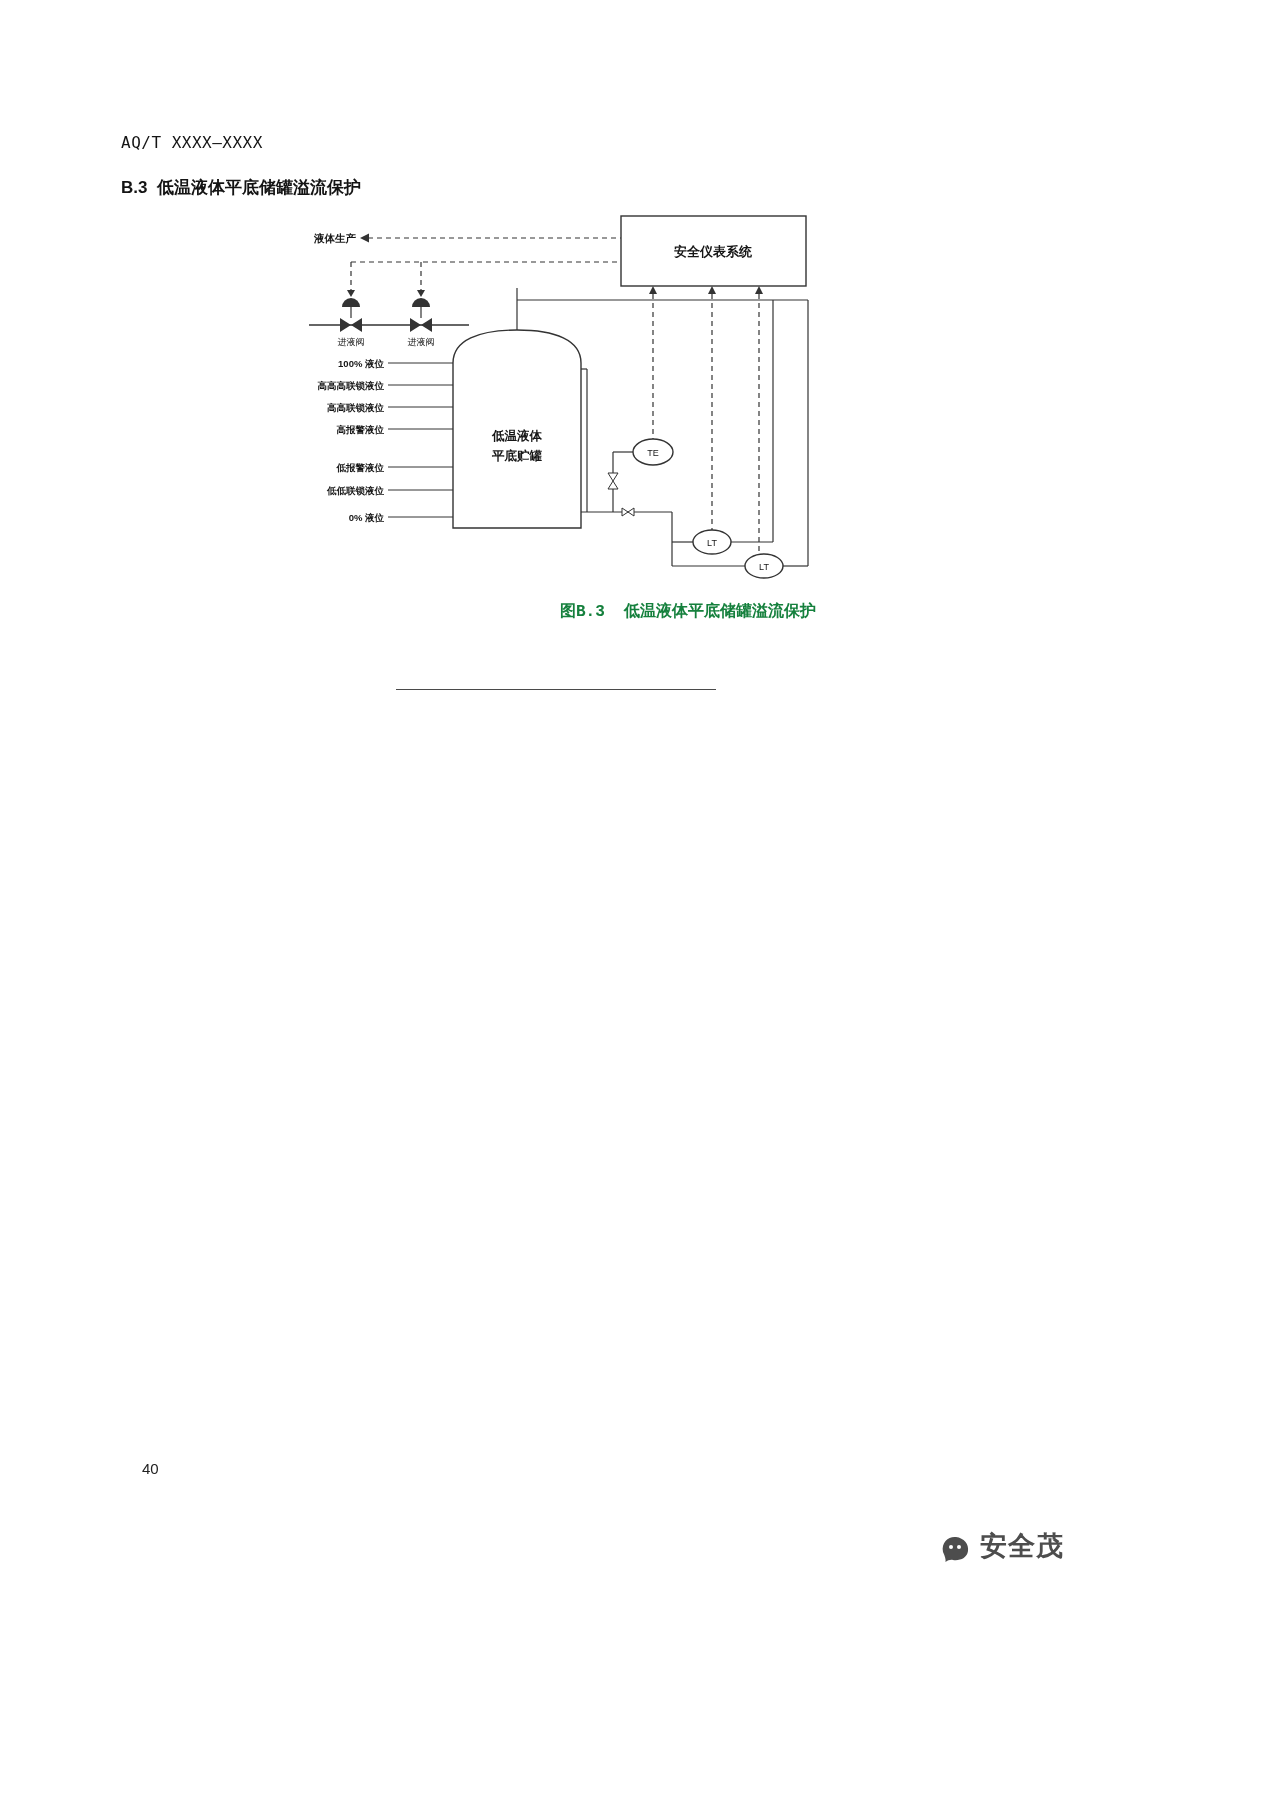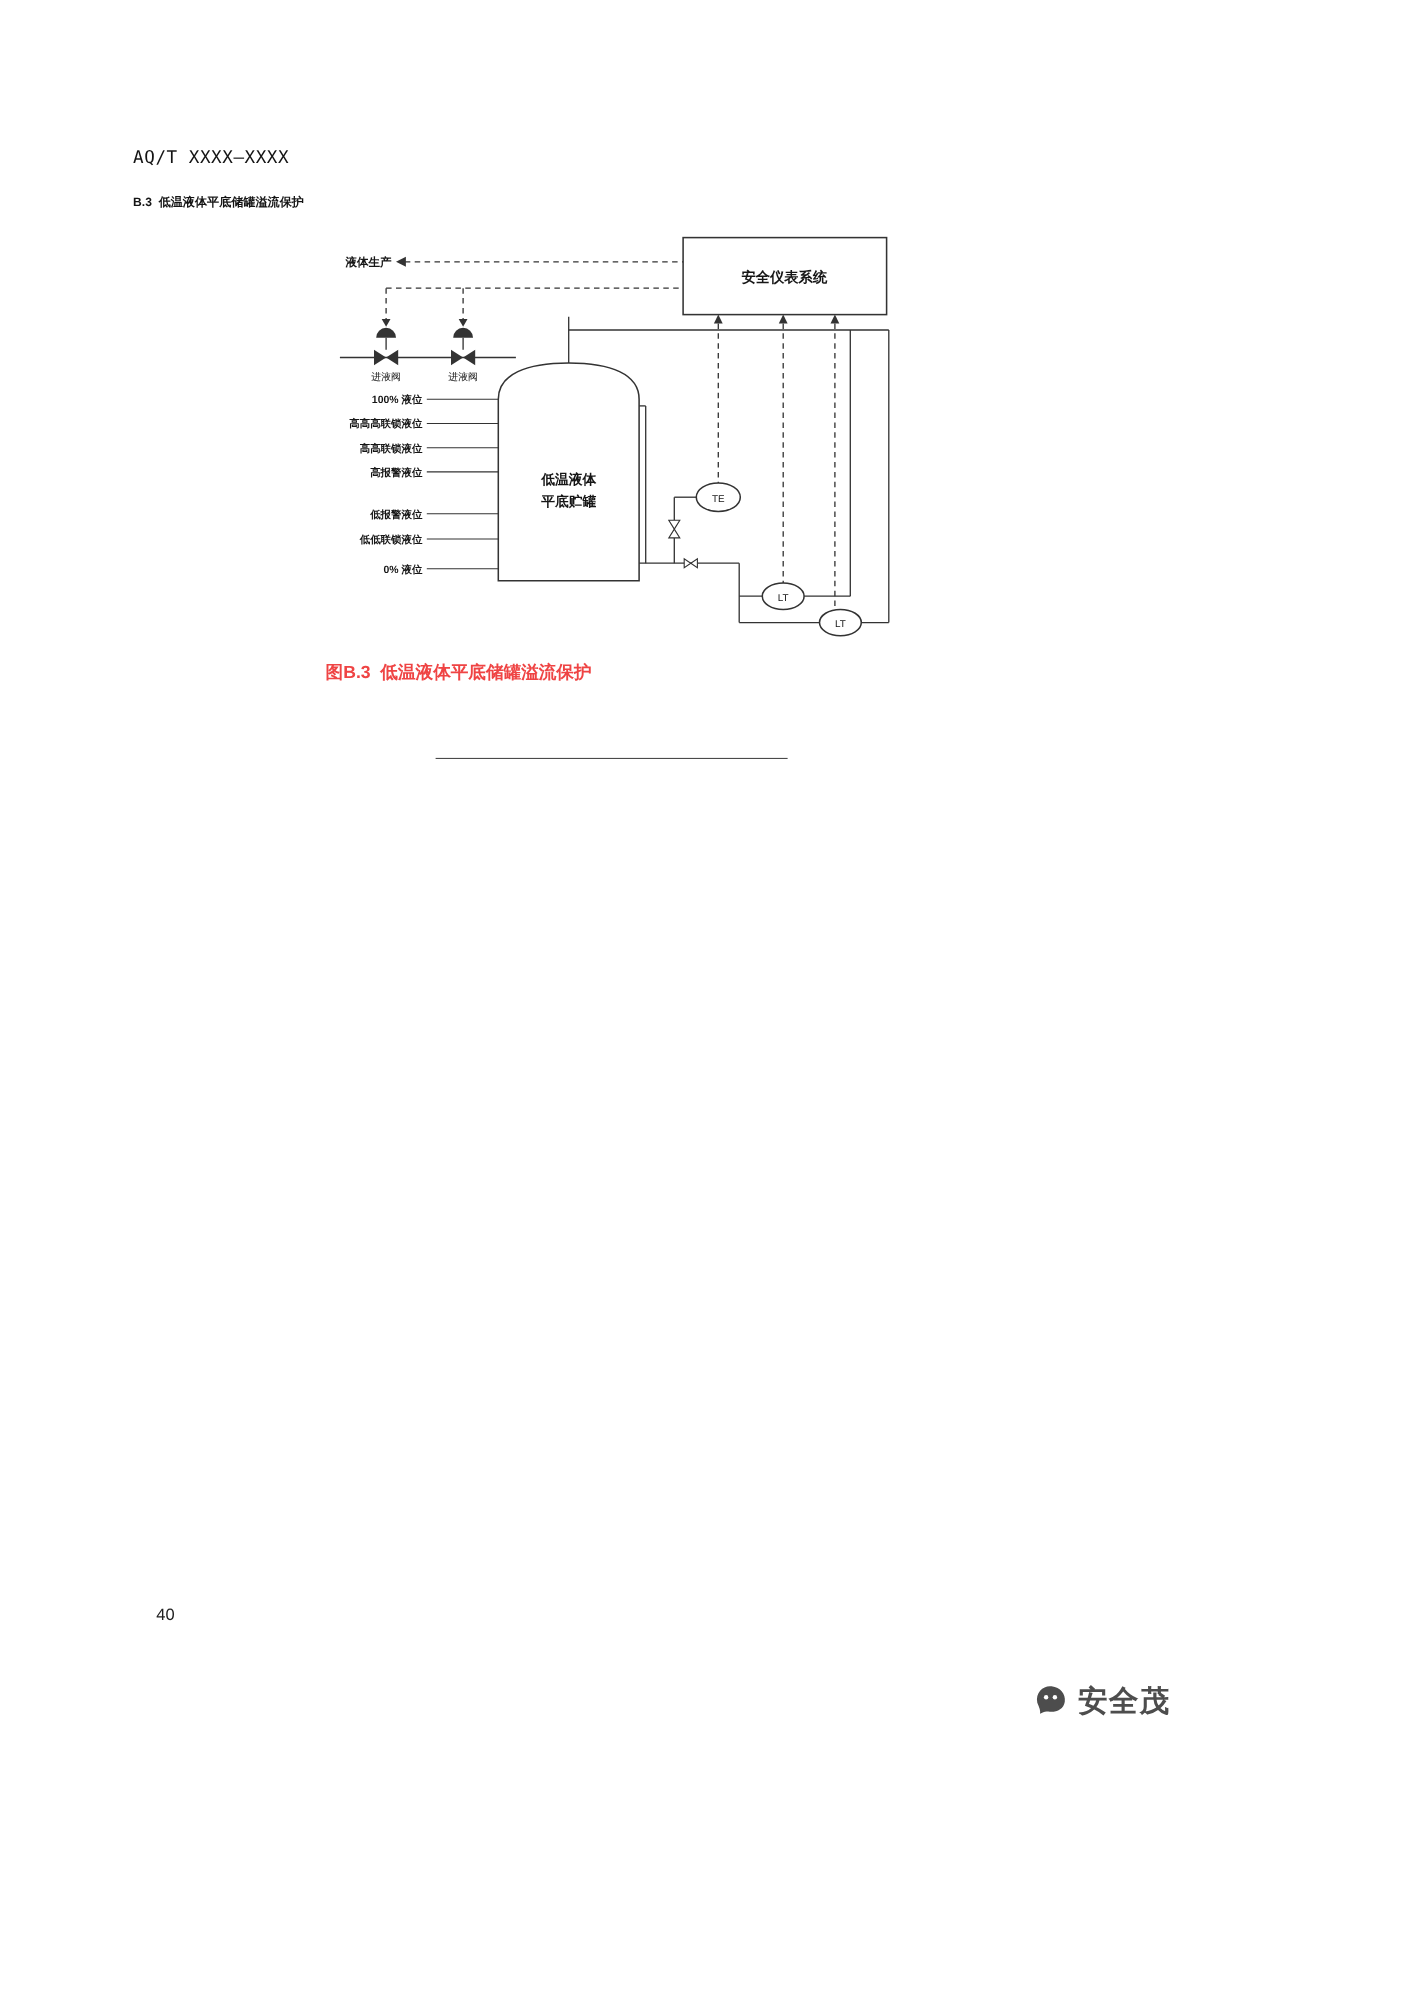--- a/index.html
+++ b/index.html
@@ -16,48 +16,49 @@
 
   .doc-code {
     position:absolute; left:105px; top:133px;
     font-family:"DejaVu Sans Mono", monospace;
     font-size:16px; letter-spacing:0.5px; color:#141414;
     white-space:pre;
   }
 
   .section-heading {
     position:absolute; left:105px; top:176px;
-    font-size:11px; font-weight:700; color:#141414;
+    font-size:17px; font-weight:700; color:#141414;
     white-space:pre;
   }
 
   .diagram {
     position:absolute; left:280px; top:205px;
   }
 
   .caption {
     position:absolute; left:280px; top:601px; width:520px;
-    text-align:left; font-size:16px; font-weight:700; color:#ef4444;
+    text-align:right; font-size:16px; font-weight:700; color:#15803d;
     white-space:pre;
+    font-family:Liberation Mono, monospace;
   }
 
   .divider {
     position:absolute; left:380px; top:689px; width:320px;
     border-top:1.5px solid #4a4a4a; height:0;
   }
 
   .page-number {
     position:absolute; left:126px; top:1460px;
     font-family:Liberation Sans, sans-serif;
     font-size:15px; color:#222222;
   }
 
   .brand {
     position:absolute; top:1528px; right:232px;
-    display:flex; align-items:flex-start; gap:7px;
+    display:flex; align-items:flex-end; gap:7px;
     color:#4d4d4d;
   }
   .brand-text {
     font-size:27px; font-weight:700; letter-spacing:1px;
   }
 
   
   .ln    { stroke:#333333; stroke-width:1.2; fill:none; }
   .lnthk { stroke:#333333; stroke-width:1.5; fill:none; }
   .lnthin{ stroke:#333333; stroke-width:1;   fill:none; }

